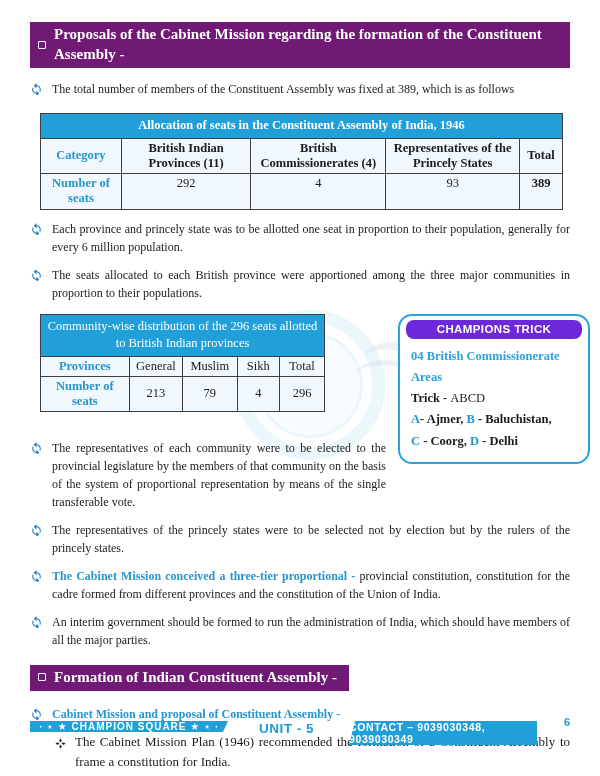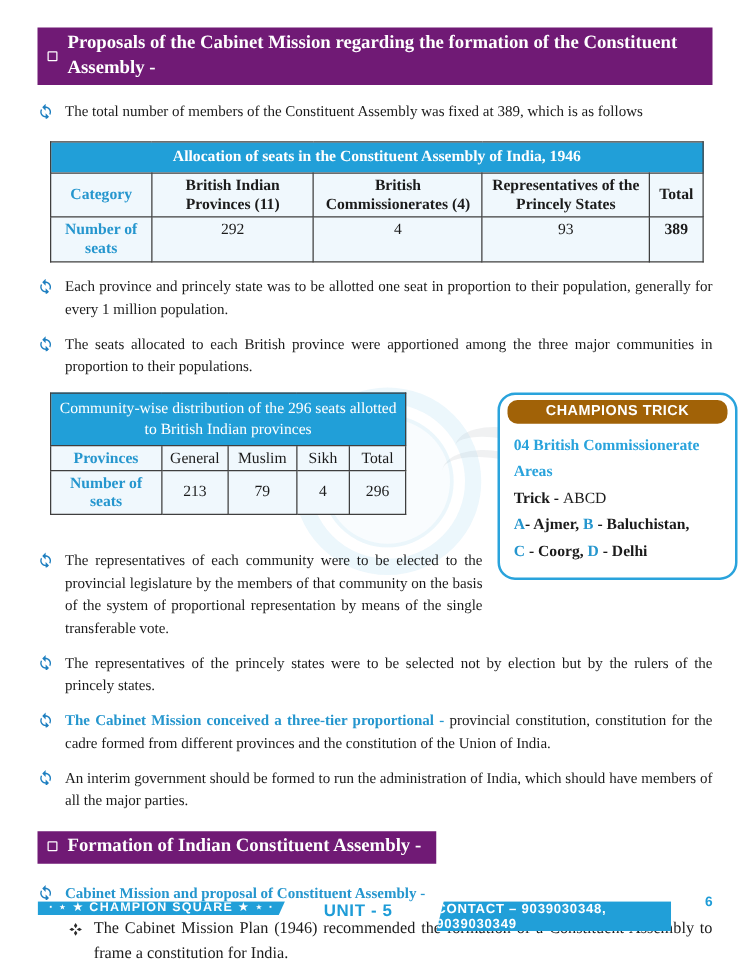--- a/index.html
+++ b/index.html
@@ -53,21 +53,21 @@
   .col-left .t2 { margin-left: 0; }
   .col-right { flex: 1; }
   .col-left .bullet { margin-left: -10px; }
 
   
   .trick-box {
     border: 2.5px solid #29A3DC; border-radius: 14px;
     background: #fff; padding: 5px 11px 10px 11px; position: relative;
   }
   .trick-title {
-    background: #a16207; color: #fff; font-weight: bold; text-align: center;
+    background: #6d28d9; color: #fff; font-weight: bold; text-align: center;
     border-radius: 8px; padding: 3px 0 4px; font-size: 11.5px;
     font-family: "Liberation Sans", "DejaVu Sans", sans-serif; letter-spacing: 0.4px;
     margin: -1px -5px 7px -5px;
   }
   .trick-line { font-size: 12.5px; font-weight: bold; line-height: 1.7; }
   .cyan { color: #29A3DC; }
   .letter { color: #2596CE; }
   .normal { font-weight: normal; }
 
   
@@ -177,21 +177,21 @@
       </tr>
     </tbody>
   </table>
 
   
   <div class="bullet">
     <span class="bicon"><svg width="13" height="13" viewBox="0 0 24 24">
           <path fill="#1E7FC0" d="M12 6V2L7 7l5 5V8c3.3 0 6 2.7 6 6 0 1-.3 2-.7 2.9l1.5 1.5C19.5 17 20 15.6 20 14c0-4.4-3.6-8-8-8z"></path>
           <path fill="#1E7FC0" d="M12 20c-3.3 0-6-2.7-6-6 0-1 .3-2 .7-2.9L5.2 9.6C4.5 11 4 12.4 4 14c0 4.4 3.6 8 8 8v4l5-5-5-5v4z"></path>
         </svg></span>
-    <div class="btext">Each province and princely state was to be allotted one seat in proportion to their population, generally for every 1 million population.</div>
+    <div class="btext">Each province and princely state was to be allotted one seat in proportion to their population, generally for every 6 million population.</div>
   </div>
   <div class="bullet">
     <span class="bicon"><svg width="13" height="13" viewBox="0 0 24 24">
           <path fill="#1E7FC0" d="M12 6V2L7 7l5 5V8c3.3 0 6 2.7 6 6 0 1-.3 2-.7 2.9l1.5 1.5C19.5 17 20 15.6 20 14c0-4.4-3.6-8-8-8z"></path>
           <path fill="#1E7FC0" d="M12 20c-3.3 0-6-2.7-6-6 0-1 .3-2 .7-2.9L5.2 9.6C4.5 11 4 12.4 4 14c0 4.4 3.6 8 8 8v4l5-5-5-5v4z"></path>
         </svg></span>
     <div class="btext">The seats allocated to each British province were apportioned among the three major communities in proportion to their populations.</div>
   </div>
 
   

